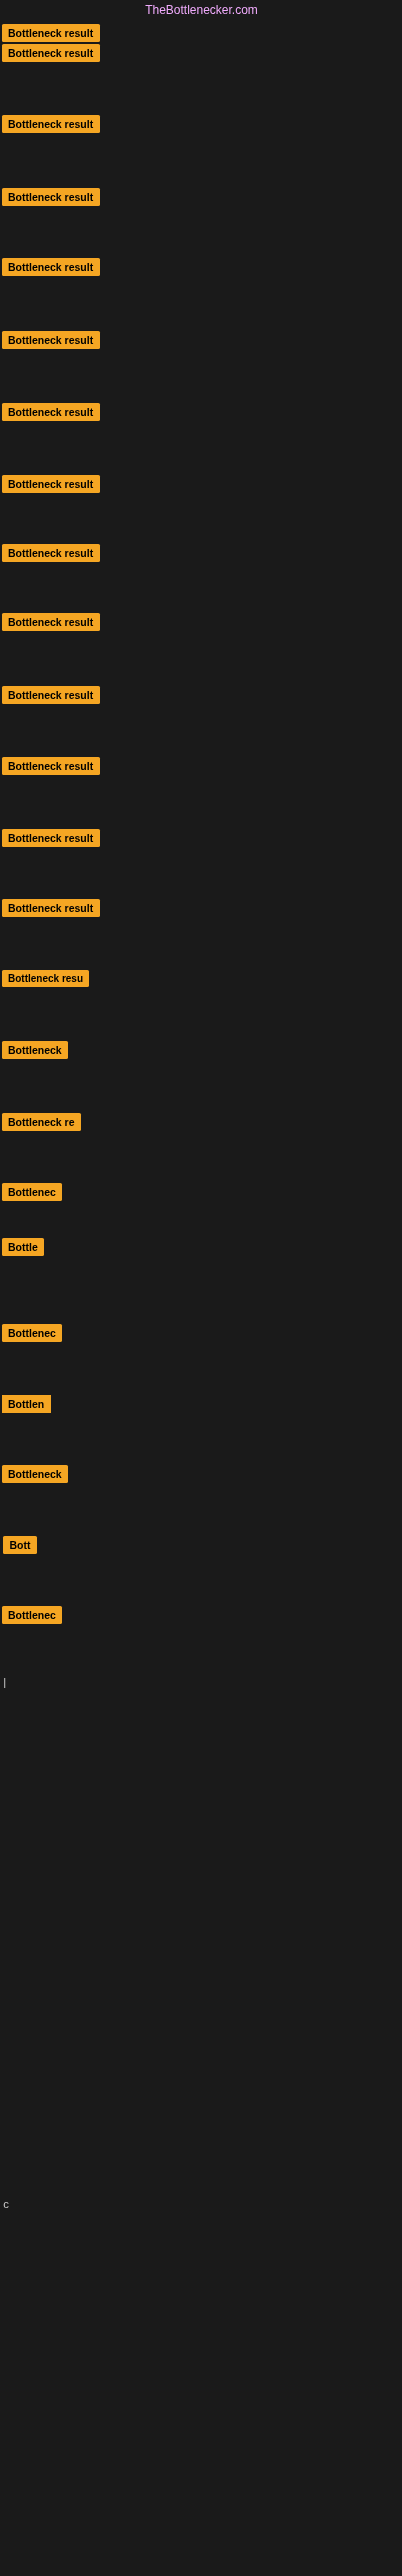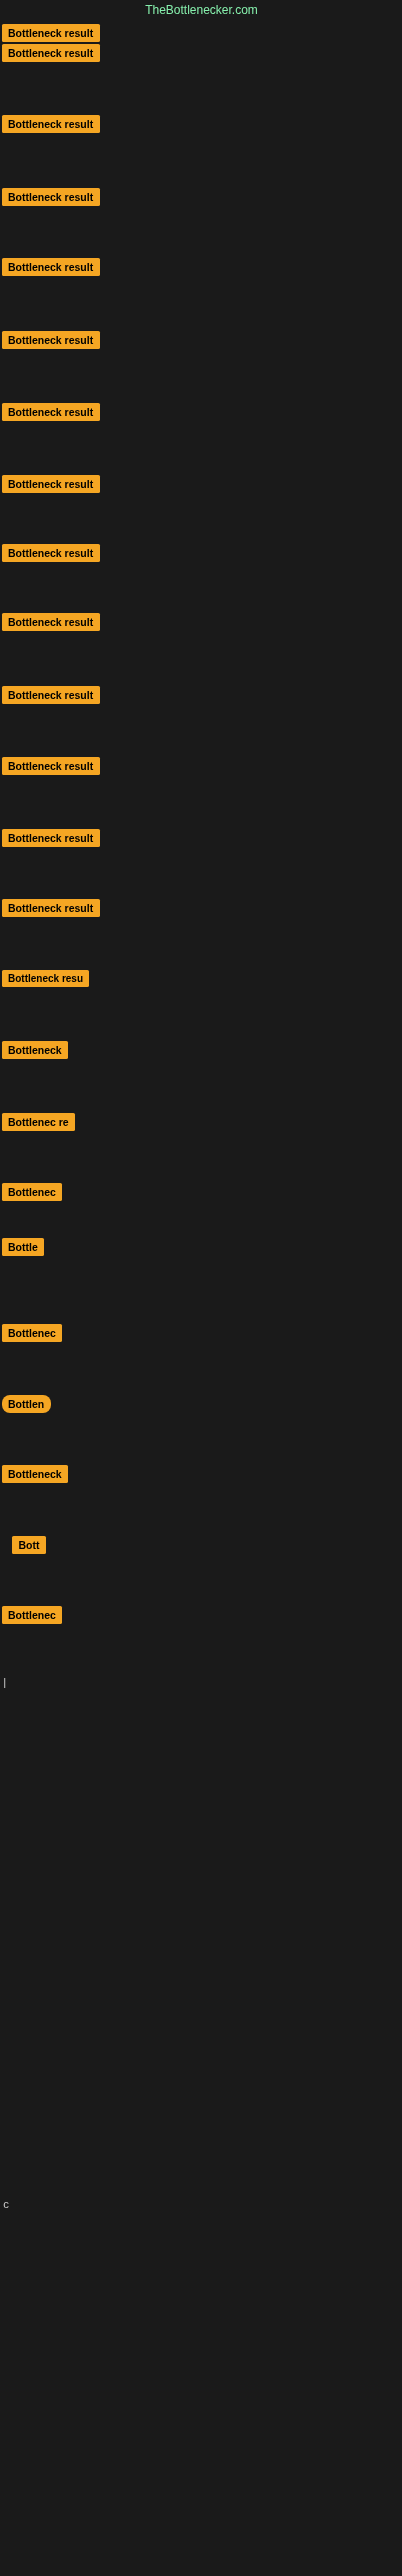--- a/index.html
+++ b/index.html
@@ -14,48 +14,48 @@
       min-height: 2576px;
       font-family: Arial, sans-serif;
       position: relative;
     }
   </style>
 </head>
 <body>
 
 <div style="position: relative; width: 403px; min-height: 2576px; background: #1a1a1a;">
 
-  <div style="position: absolute; top: 3.2px; left: 0; width: 403px; text-align: center; color: #86efac; font-size: 12px; font-family: Arial, sans-serif;">
+  <div style="position: absolute; top: 3.2px; left: 0; width: 403px; text-align: center; color: #f0abfc; font-size: 12px; font-family: Arial, sans-serif;">
     <span>TheBottlenecker.com</span>
   </div>
 
   <div id="items-container">
   <div style="position: absolute; top: 24px; left: 1.6px;"><span style="display: inline-block; background-color: rgb(245, 166, 35); color: rgb(0, 0, 0); font-size: 10.5px; font-weight: bold; font-family: Arial, sans-serif; padding: 3.2px 6.4px; border-radius: 1.6px; max-width: 125px; overflow: hidden; white-space: nowrap; text-overflow: ellipsis;">Bottleneck result</span></div>
       <div style="position: absolute; top: 44px; left: 1.6px;"><span style="display: inline-block; background-color: rgb(245, 166, 35); color: rgb(0, 0, 0); font-size: 10.5px; font-weight: bold; font-family: Arial, sans-serif; padding: 3.2px 6.4px; border-radius: 1.6px; max-width: 125px; overflow: hidden; white-space: nowrap; text-overflow: ellipsis;">Bottleneck result</span></div>
       <div style="position: absolute; top: 115px; left: 1.6px;"><span style="display: inline-block; background-color: rgb(245, 166, 35); color: rgb(0, 0, 0); font-size: 10.5px; font-weight: bold; font-family: Arial, sans-serif; padding: 3.2px 6.4px; border-radius: 1.6px; max-width: 125px; overflow: hidden; white-space: nowrap; text-overflow: ellipsis;">Bottleneck result</span></div>
       <div style="position: absolute; top: 188px; left: 1.6px;"><span style="display: inline-block; background-color: rgb(245, 166, 35); color: rgb(0, 0, 0); font-size: 10.5px; font-weight: bold; font-family: Arial, sans-serif; padding: 3.2px 6.4px; border-radius: 1.6px; max-width: 125px; overflow: hidden; white-space: nowrap; text-overflow: ellipsis;">Bottleneck result</span></div>
       <div style="position: absolute; top: 258px; left: 1.6px;"><span style="display: inline-block; background-color: rgb(245, 166, 35); color: rgb(0, 0, 0); font-size: 10.5px; font-weight: bold; font-family: Arial, sans-serif; padding: 3.2px 6.4px; border-radius: 1.6px; max-width: 125px; overflow: hidden; white-space: nowrap; text-overflow: ellipsis;">Bottleneck result</span></div>
       <div style="position: absolute; top: 331px; left: 1.6px;"><span style="display: inline-block; background-color: rgb(245, 166, 35); color: rgb(0, 0, 0); font-size: 10.5px; font-weight: bold; font-family: Arial, sans-serif; padding: 3.2px 6.4px; border-radius: 1.6px; max-width: 125px; overflow: hidden; white-space: nowrap; text-overflow: ellipsis;">Bottleneck result</span></div>
       <div style="position: absolute; top: 403px; left: 1.6px;"><span style="display: inline-block; background-color: rgb(245, 166, 35); color: rgb(0, 0, 0); font-size: 10.5px; font-weight: bold; font-family: Arial, sans-serif; padding: 3.2px 6.4px; border-radius: 1.6px; max-width: 125px; overflow: hidden; white-space: nowrap; text-overflow: ellipsis;">Bottleneck result</span></div>
       <div style="position: absolute; top: 475px; left: 1.6px;"><span style="display: inline-block; background-color: rgb(245, 166, 35); color: rgb(0, 0, 0); font-size: 10.5px; font-weight: bold; font-family: Arial, sans-serif; padding: 3.2px 6.4px; border-radius: 1.6px; max-width: 125px; overflow: hidden; white-space: nowrap; text-overflow: ellipsis;">Bottleneck result</span></div>
       <div style="position: absolute; top: 544px; left: 1.6px;"><span style="display: inline-block; background-color: rgb(245, 166, 35); color: rgb(0, 0, 0); font-size: 10.5px; font-weight: bold; font-family: Arial, sans-serif; padding: 3.2px 6.4px; border-radius: 1.6px; max-width: 125px; overflow: hidden; white-space: nowrap; text-overflow: ellipsis;">Bottleneck result</span></div>
       <div style="position: absolute; top: 613px; left: 1.6px;"><span style="display: inline-block; background-color: rgb(245, 166, 35); color: rgb(0, 0, 0); font-size: 10.5px; font-weight: bold; font-family: Arial, sans-serif; padding: 3.2px 6.4px; border-radius: 1.6px; max-width: 125px; overflow: hidden; white-space: nowrap; text-overflow: ellipsis;">Bottleneck result</span></div>
       <div style="position: absolute; top: 686px; left: 1.6px;"><span style="display: inline-block; background-color: rgb(245, 166, 35); color: rgb(0, 0, 0); font-size: 10.5px; font-weight: bold; font-family: Arial, sans-serif; padding: 3.2px 6.4px; border-radius: 1.6px; max-width: 125px; overflow: hidden; white-space: nowrap; text-overflow: ellipsis;">Bottleneck result</span></div>
       <div style="position: absolute; top: 757px; left: 1.6px;"><span style="display: inline-block; background-color: rgb(245, 166, 35); color: rgb(0, 0, 0); font-size: 10.5px; font-weight: bold; font-family: Arial, sans-serif; padding: 3.2px 6.4px; border-radius: 1.6px; max-width: 125px; overflow: hidden; white-space: nowrap; text-overflow: ellipsis;">Bottleneck result</span></div>
       <div style="position: absolute; top: 829px; left: 1.6px;"><span style="display: inline-block; background-color: rgb(245, 166, 35); color: rgb(0, 0, 0); font-size: 10.5px; font-weight: bold; font-family: Arial, sans-serif; padding: 3.2px 6.4px; border-radius: 1.6px; max-width: 125px; overflow: hidden; white-space: nowrap; text-overflow: ellipsis;">Bottleneck result</span></div>
       <div style="position: absolute; top: 899px; left: 1.6px;"><span style="display: inline-block; background-color: rgb(245, 166, 35); color: rgb(0, 0, 0); font-size: 10.5px; font-weight: bold; font-family: Arial, sans-serif; padding: 3.2px 6.4px; border-radius: 1.6px; max-width: 125px; overflow: hidden; white-space: nowrap; text-overflow: ellipsis;">Bottleneck result</span></div>
       <div style="position: absolute; top: 970px; left: 1.6px;"><span style="display: inline-block; background-color: rgb(245, 166, 35); color: rgb(0, 0, 0); font-size: 10px; font-weight: bold; font-family: Arial, sans-serif; padding: 3.2px 6.4px; border-radius: 1.6px; max-width: 105px; overflow: hidden; white-space: nowrap; text-overflow: ellipsis;">Bottleneck resu</span></div>
       <div style="position: absolute; top: 1041px; left: 1.6px;"><span style="display: inline-block; background-color: rgb(245, 166, 35); color: rgb(0, 0, 0); font-size: 10.5px; font-weight: bold; font-family: Arial, sans-serif; padding: 3.2px 6.4px; border-radius: 1.6px; max-width: 72px; overflow: hidden; white-space: nowrap; text-overflow: ellipsis;">Bottleneck</span></div>
-      <div style="position: absolute; top: 1113px; left: 1.6px;"><span style="display: inline-block; background-color: rgb(245, 166, 35); color: rgb(0, 0, 0); font-size: 10.5px; font-weight: bold; font-family: Arial, sans-serif; padding: 3.2px 6.4px; border-radius: 1.6px; max-width: 89px; overflow: hidden; white-space: nowrap; text-overflow: ellipsis;">Bottlenec re</span></div>
+      <div style="position: absolute; top: 1113px; left: 1.6px;"><span style="display: inline-block; background-color: rgb(245, 166, 35); color: rgb(0, 0, 0); font-size: 10.5px; font-weight: bold; font-family: Arial, sans-serif; padding: 3.2px 6.4px; border-radius: 1.6px; max-width: 89px; overflow: hidden; white-space: nowrap; text-overflow: ellipsis;">Bottleneck re</span></div>
       <div style="position: absolute; top: 1183px; left: 1.6px;"><span style="display: inline-block; background-color: rgb(245, 166, 35); color: rgb(0, 0, 0); font-size: 10.5px; font-weight: bold; font-family: Arial, sans-serif; padding: 3.2px 6.4px; border-radius: 1.6px; max-width: 64px; overflow: hidden; white-space: nowrap; text-overflow: ellipsis;">Bottlenec</span></div>
       <div style="position: absolute; top: 1238px; left: 1.6px;"><span style="display: inline-block; background-color: rgb(245, 166, 35); color: rgb(0, 0, 0); font-size: 10.5px; font-weight: bold; font-family: Arial, sans-serif; padding: 3.2px 6.4px; border-radius: 1.6px; max-width: 48px; overflow: hidden; white-space: nowrap; text-overflow: ellipsis;">Bottle</span></div>
       <div style="position: absolute; top: 1324px; left: 1.6px;"><span style="display: inline-block; background-color: rgb(245, 166, 35); color: rgb(0, 0, 0); font-size: 10.5px; font-weight: bold; font-family: Arial, sans-serif; padding: 3.2px 6.4px; border-radius: 1.6px; max-width: 64px; overflow: hidden; white-space: nowrap; text-overflow: ellipsis;">Bottlenec</span></div>
-      <div style="position: absolute; top: 1395px; left: 1.6px;"><span style="display: inline-block; background-color: rgb(245, 166, 35); color: rgb(0, 0, 0); font-size: 10.5px; font-weight: bold; font-family: Arial, sans-serif; padding: 3.2px 6.4px; border-radius: 8px; max-width: 55px; overflow: hidden; white-space: nowrap; text-overflow: ellipsis;">Bottlen</span></div>
+      <div style="position: absolute; top: 1395px; left: 1.6px;"><span style="display: inline-block; background-color: rgb(245, 166, 35); color: rgb(0, 0, 0); font-size: 10.5px; font-weight: bold; font-family: Arial, sans-serif; padding: 3.2px 6.4px; border-radius: 0; max-width: 55px; overflow: hidden; white-space: nowrap; text-overflow: ellipsis;">Bottlen</span></div>
       <div style="position: absolute; top: 1465px; left: 1.6px;"><span style="display: inline-block; background-color: rgb(245, 166, 35); color: rgb(0, 0, 0); font-size: 10.5px; font-weight: bold; font-family: Arial, sans-serif; padding: 3.2px 6.4px; border-radius: 1.6px; max-width: 71px; overflow: hidden; white-space: nowrap; text-overflow: ellipsis;">Bottleneck</span></div>
-      <div style="position: absolute; top: 1536px; left: 12px;"><span style="display: inline-block; background-color: rgb(245, 166, 35); color: rgb(0, 0, 0); font-size: 10.5px; font-weight: bold; font-family: Arial, sans-serif; padding: 3.2px 6.4px; border-radius: 1.6px; max-width: 40px; overflow: hidden; white-space: nowrap; text-overflow: ellipsis;">Bott</span></div>
+      <div style="position: absolute; top: 1536px; left: 3px;"><span style="display: inline-block; background-color: rgb(245, 166, 35); color: rgb(0, 0, 0); font-size: 10.5px; font-weight: bold; font-family: Arial, sans-serif; padding: 3.2px 6.4px; border-radius: 1.6px; max-width: 40px; overflow: hidden; white-space: nowrap; text-overflow: ellipsis;">Bott</span></div>
       <div style="position: absolute; top: 1606px; left: 1.6px;"><span style="display: inline-block; background-color: rgb(245, 166, 35); color: rgb(0, 0, 0); font-size: 10.5px; font-weight: bold; font-family: Arial, sans-serif; padding: 3.2px 6.4px; border-radius: 1.6px; max-width: 64px; overflow: hidden; white-space: nowrap; text-overflow: ellipsis;">Bottlenec</span></div>
     </div>
 
   <div style="position: absolute; top: 1676px; left: 3.2px; color: #cccccc; font-size: 11.3px; font-family: Arial, sans-serif;">
     <span>|</span>
   </div>
 
   <div style="position: absolute; top: 2198px; left: 3.2px; color: #cccccc; font-size: 11.3px; font-family: Arial, sans-serif;">
     <span>c</span>
   </div>

